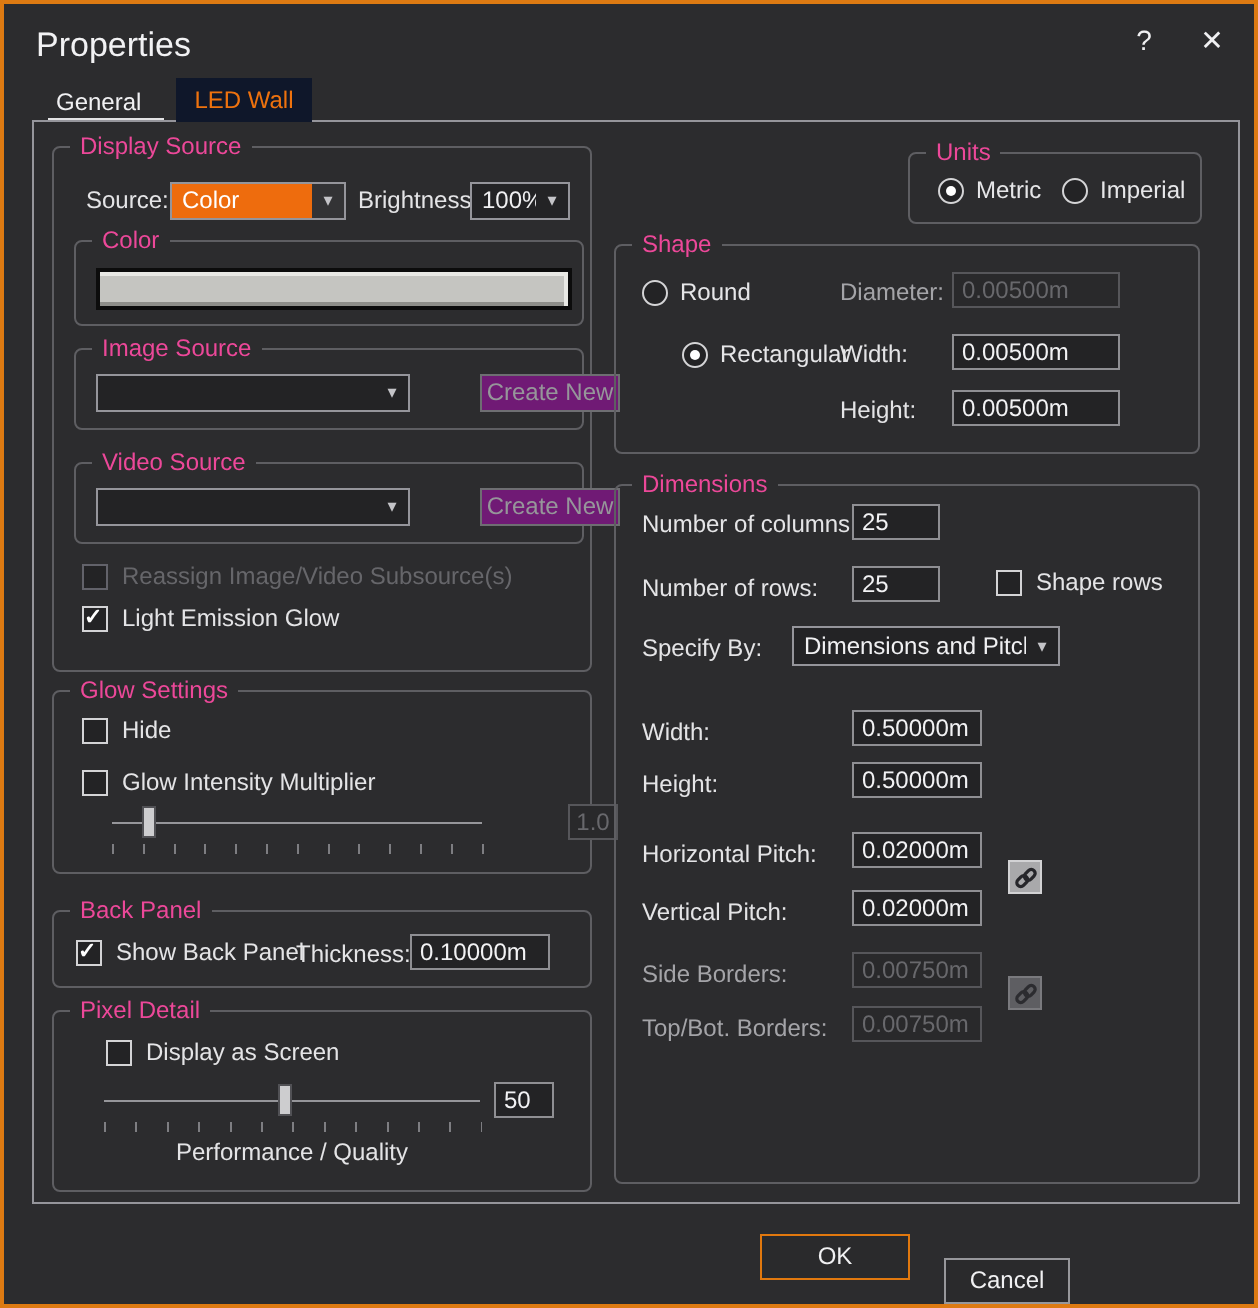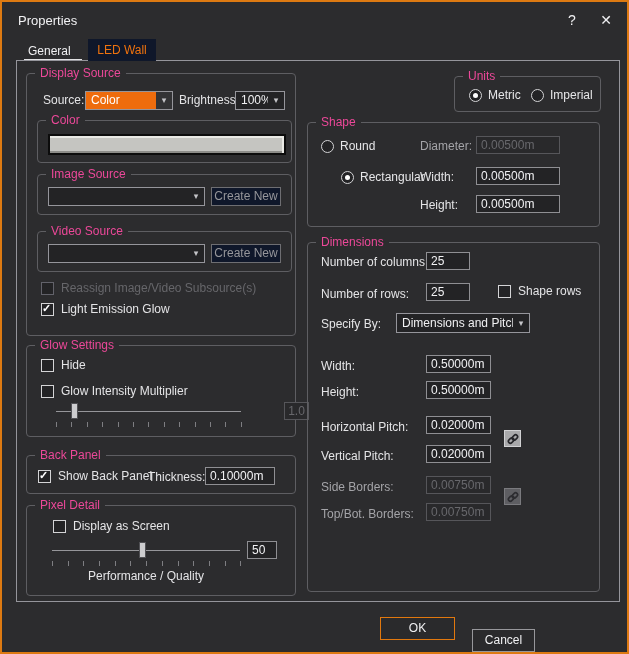--- a/index.html
+++ b/index.html
@@ -3,21 +3,21 @@
 <meta charset="utf-8">
 <style>
   html,body{margin:0;padding:0;background:#1a1a1a;}
   .dialog{
     position:relative;width:629px;height:654px;box-sizing:border-box;
     background:#2c2c2e;border:2px solid #dd7a12;overflow:hidden;
     font-family:"Liberation Sans",sans-serif;font-size:12px;color:#e6e6e8;
   }
   
   .titlebar{position:absolute;left:0;top:0;width:100%;height:36px;background:#2c2c2e;}
-  .title{position:absolute;left:16px;top:11px;font-size:13px;color:#f2f2f4;}
+  .title{position:absolute;left:16px;top:11px;font-size:17px;color:#f2f2f4;}
   .tb-btn{position:absolute;top:8px;width:20px;height:20px;line-height:20px;text-align:center;color:#f0f0f2;font-size:14px;cursor:default;}
   .help{right:45px;}
   .close{right:11px;}
   
   .tab-general{position:absolute;left:22px;top:40px;height:18px;line-height:18px;color:#f0f0f2;padding:0 4px;}
   .tab-underline{position:absolute;left:22px;top:57px;width:58px;height:2px;background:#e2e2e4;}
   .tab-led{position:absolute;left:86px;top:37px;width:68px;height:22px;line-height:22px;text-align:center;background:#0f172a;color:#ee720e;z-index:3;}
   
   .panel{position:absolute;left:14px;top:58px;width:602px;height:540px;border:1px solid #95959b;z-index:1;}
   
@@ -31,21 +31,21 @@
       color:#f2f2f4;font:12px "Liberation Sans",sans-serif;padding:0 4px;outline:none;}
   .tb.disabled{border-color:#56565a;color:#68686c;background:#29292b;}
   
   .dd{position:absolute;box-sizing:border-box;height:19px;border:1px solid #95959b;background:#232325;display:flex;align-items:stretch;cursor:default;}
   .dd-text{flex:1;padding:0 5px;line-height:17px;color:#f0f0f2;overflow:hidden;white-space:nowrap;}
   .dd-text.fill-orange{background:#ee6c0d;color:#ffffff;}
   .dd-arrow{width:16px;text-align:center;line-height:17px;font-size:9px;color:#c4c4c8;background:#333335;}
   .dd-arrow.plain{background:transparent;}
   
   .btn{position:absolute;box-sizing:border-box;height:19px;line-height:17px;text-align:center;
-       background:#0f172a;border:1px solid #6e6e72;color:#96969a;cursor:default;}
+       background:#701a75;border:1px solid #6e6e72;color:#96969a;cursor:default;margin-left:29px;}
   .btn-footer{position:absolute;box-sizing:border-box;height:23px;line-height:21px;text-align:center;
        background:#2a2a2c;border:1px solid #97979b;color:#f0f0f2;cursor:default;}
   .btn-footer.default{border-color:#e1780e;}
   
   .cbrow{position:absolute;display:flex;align-items:center;gap:7px;height:14px;}
   .cb{width:11px;height:11px;box-sizing:content-box;border:1px solid #d4d4d6;background:#232325;position:relative;flex:0 0 auto;}
   .cb .glyph{position:absolute;left:0px;top:-2px;font-size:11px;font-weight:bold;color:#ffffff;}
   .cb.disabled{border-color:#62626a;}
   .cbrow .cb-label{color:#e4e4e6;}
   .cbrow.disabled .cb-label{color:#66666a;}

